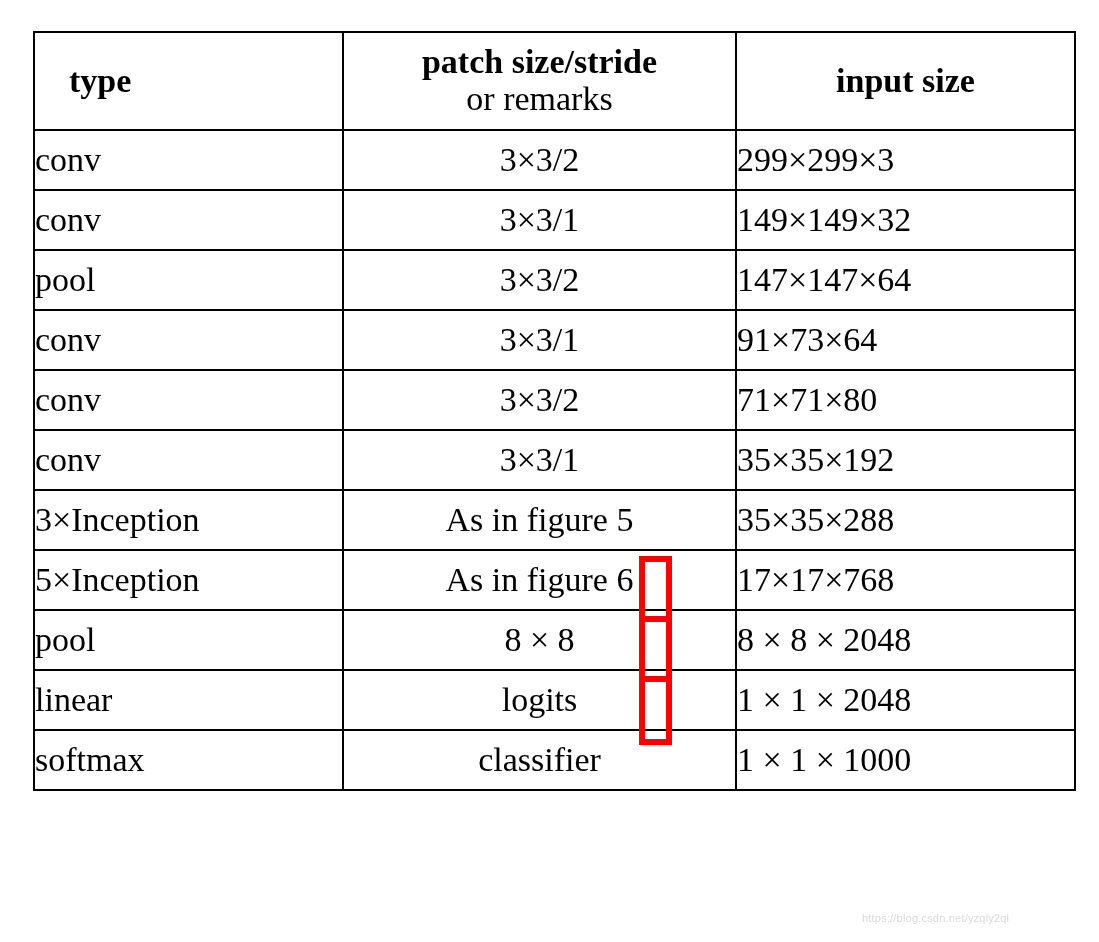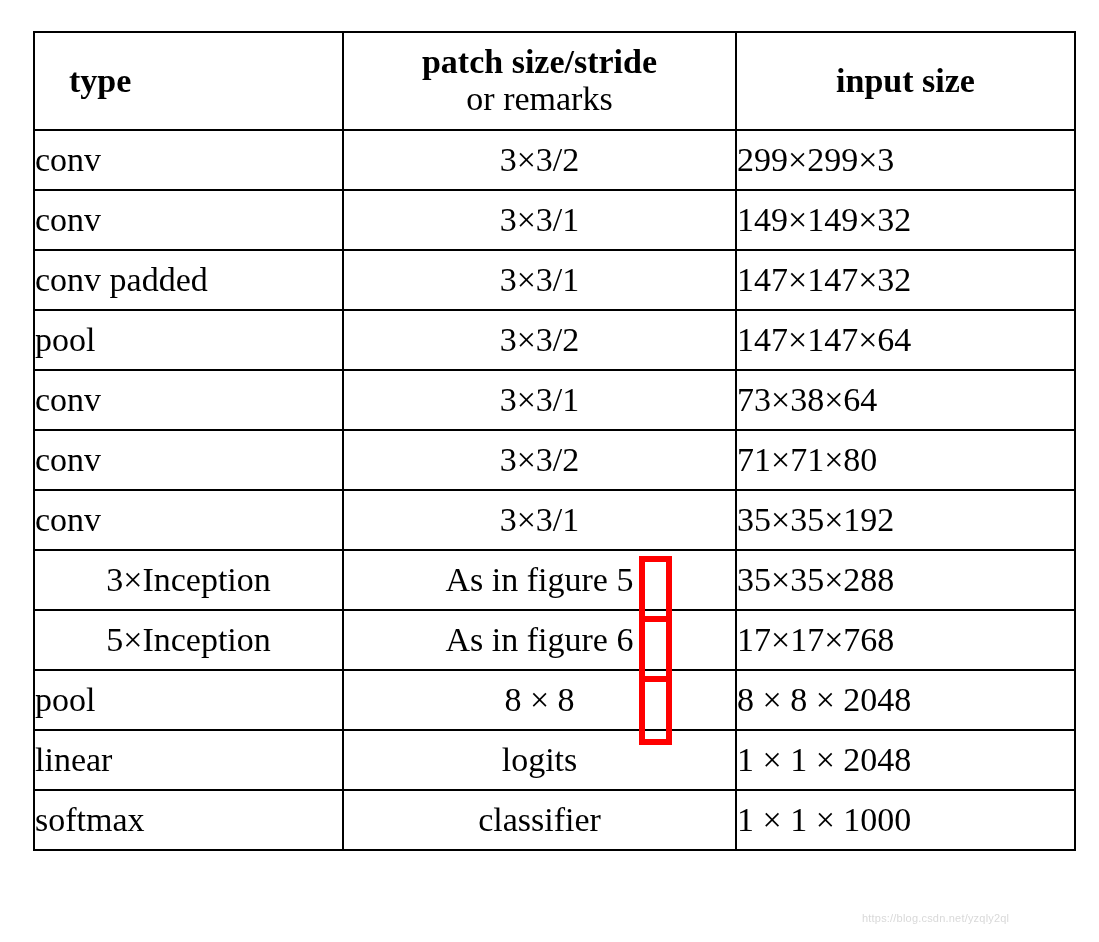--- a/index.html
+++ b/index.html
@@ -79,21 +79,20 @@
   
   tbody td {
     height: 58px;
   }
   td.c-type {
     text-align: left;
     padding-left: 34px;
     font-weight: normal;
   }
   td.c-type.center {
-    text-align: center;
     padding-left: 0;
   }
   td.c-patch {
     text-align: center;
   }
   td.c-input {
     text-align: left;
   }
 
   
@@ -158,36 +157,31 @@
           <td class="c-patch">3×3/2</td>
           <td class="c-input">299×299×3</td>
         </tr>
 
         <tr>
           <td class="c-type">conv</td>
           <td class="c-patch">3×3/1</td>
           <td class="c-input">149×149×32</td>
         </tr>
 
-        <tr>
-          <td class="c-type">conv padded</td>
-          <td class="c-patch">3×3/1</td>
-          <td class="c-input">147×147×32</td>
-        </tr>
 
         <tr>
           <td class="c-type">pool</td>
           <td class="c-patch">3×3/2</td>
           <td class="c-input">147×147×64</td>
         </tr>
 
         <tr>
           <td class="c-type">conv</td>
           <td class="c-patch">3×3/1</td>
-          <td class="c-input">73×38×64</td>
+          <td class="c-input">91×73×64</td>
         </tr>
 
         <tr>
           <td class="c-type">conv</td>
           <td class="c-patch">3×3/2</td>
           <td class="c-input">71×71×80</td>
         </tr>
 
         <tr>
           <td class="c-type">conv</td>

